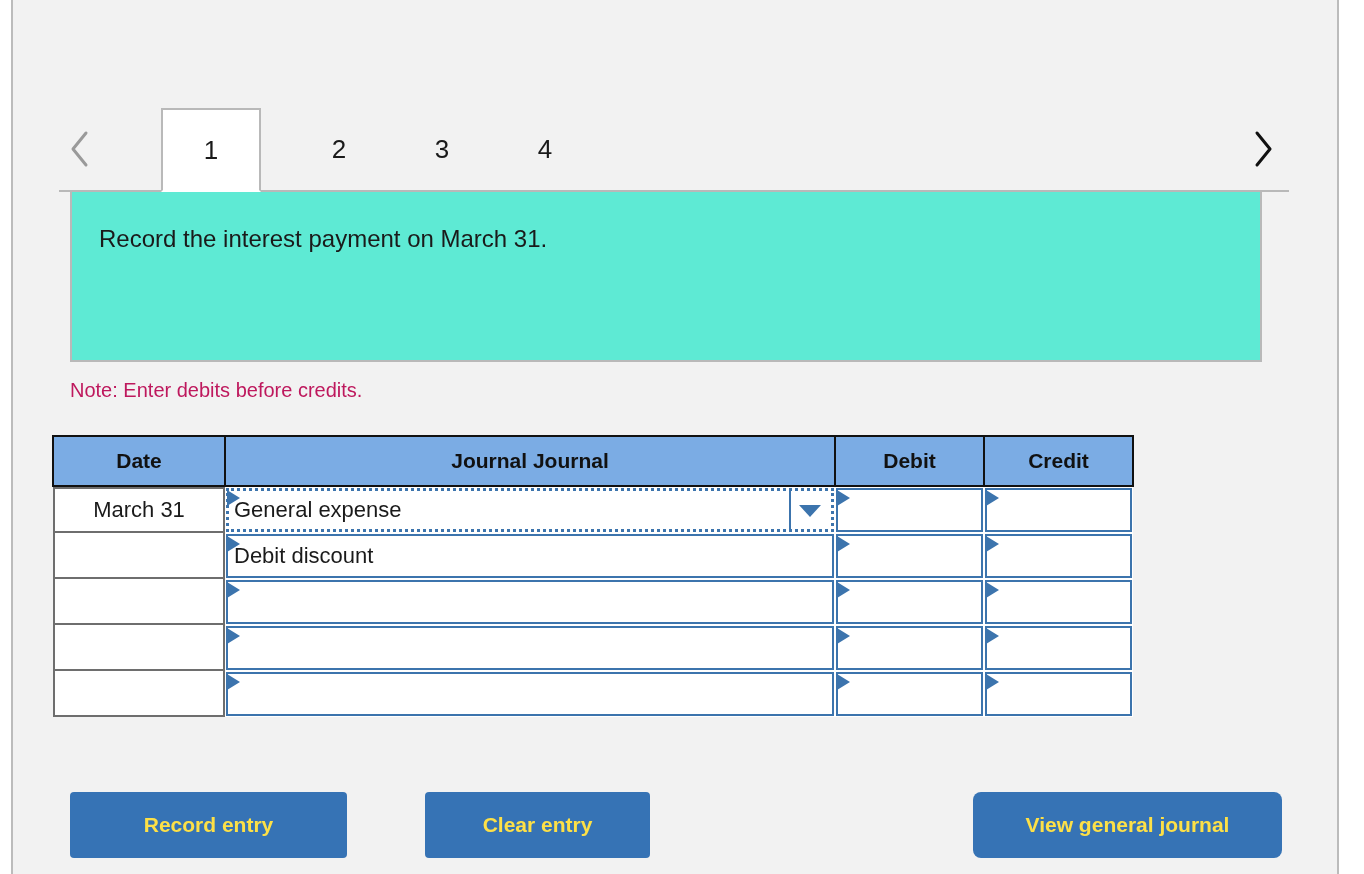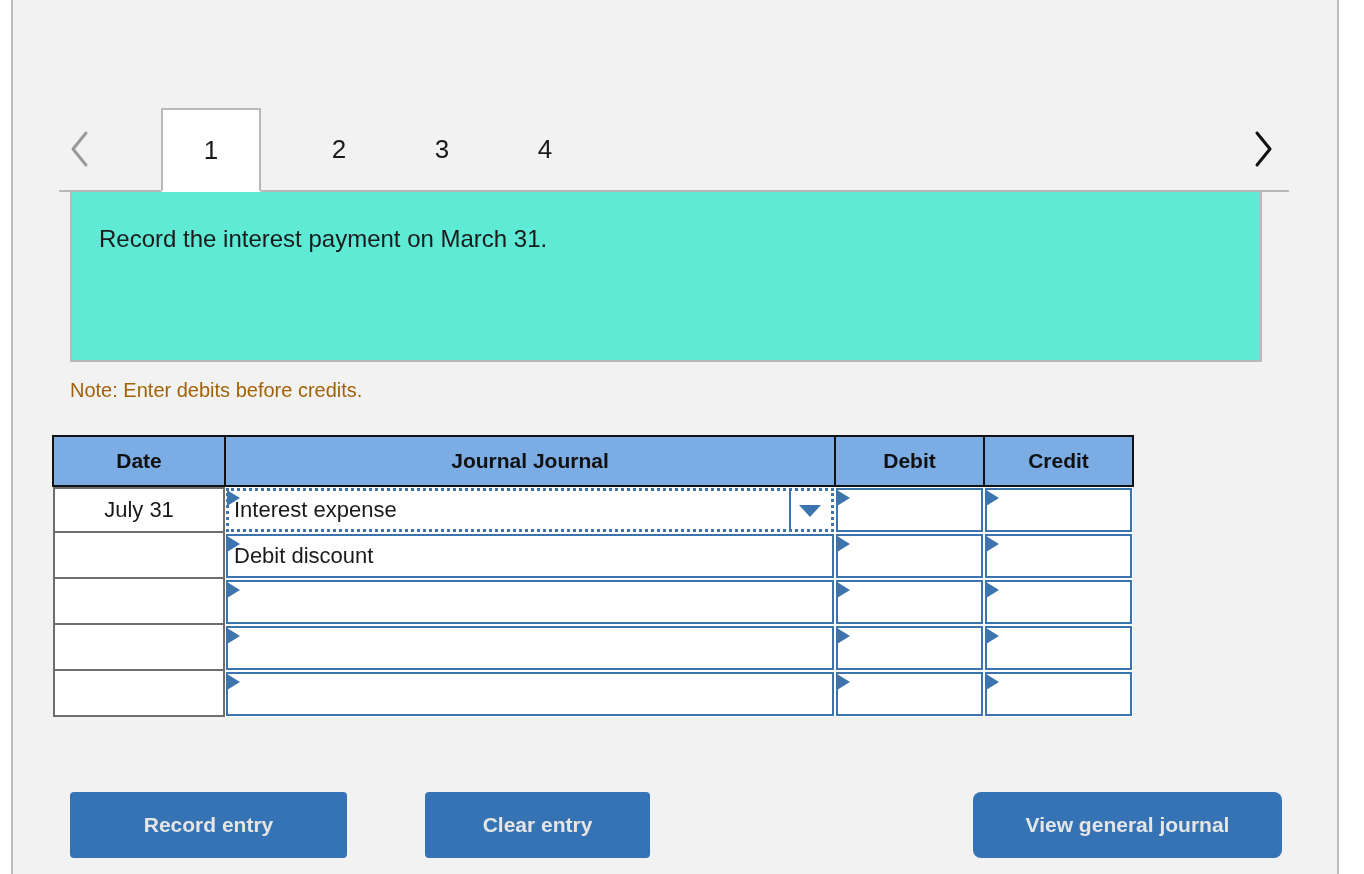--- a/index.html
+++ b/index.html
@@ -94,21 +94,21 @@
     left: 27px; top: 33px;
     font-size: 24px;
     color: #1a1a1a;
   }
 
   
   .note {
     position: absolute;
     left: 70px; top: 379px;
     font-size: 20px;
-    color: #a16207;
+    color: #be185d;
     font-weight: normal;
   }
 
   
   .jtable {
     position: absolute;
     left: 52px; top: 435px;
     width: 1080px;
     border-collapse: collapse;
     table-layout: fixed;
@@ -208,21 +208,21 @@
     left: 70px; top: 792px;
     width: 1212px; height: 66px;
   }
   .btn {
     position: absolute;
     top: 0;
     height: 66px;
     border: none;
     border-radius: 4px;
     background: #3673b5;
-    color: #e5e5e5;
+    color: #fde047;
     font-family: "Liberation Sans", sans-serif;
     font-size: 21px;
     font-weight: bold;
     cursor: pointer;
     display: flex;
     align-items: center;
     justify-content: center;
     padding: 0;
   }
   .btn-record { left: 0;    width: 277px; }
@@ -287,29 +287,29 @@
         <th>Date</th>
         <th>Journal Journal</th>
         <th>Debit</th>
         <th>Credit</th>
       </tr>
     </thead>
     <tbody>
 
       <tr>
         <td>
-          <div class="date-cell">July 31</div>
+          <div class="date-cell">March 31</div>
         </td>
         <td>
           <div class="incell focused">
             <div class="inbox"></div>
             <div class="tri"></div>
             <div class="ddsep"></div>
             <div class="ddcaret"></div>
-            <div class="intext">Interest expense</div>
+            <div class="intext">General expense</div>
           </div>
         </td>
         <td>
           <div class="incell">
             <div class="inbox"></div>
             <div class="tri"></div>
             <div class="intext"></div>
           </div>
         </td>
         <td>

